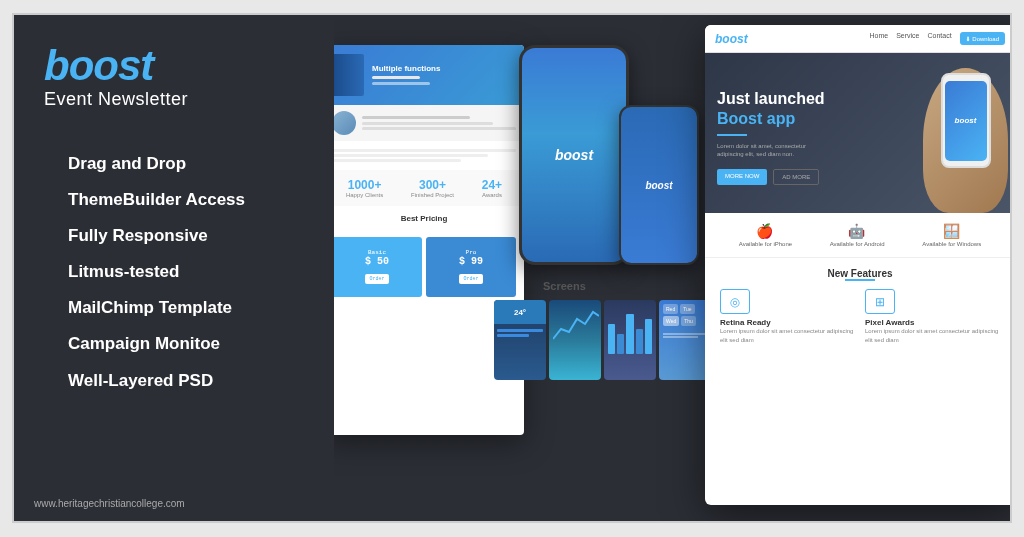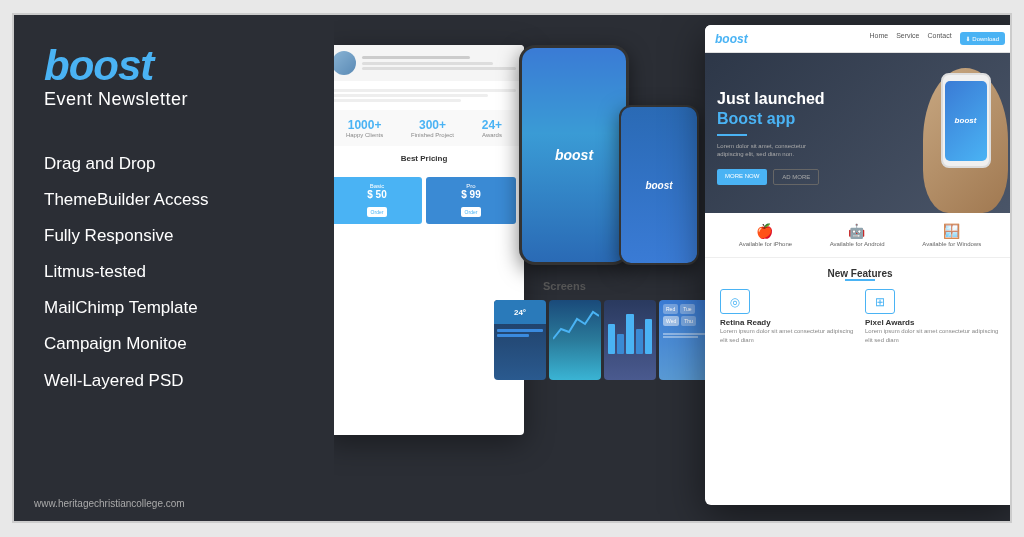--- a/index.html
+++ b/index.html
@@ -56,23 +56,24 @@
     }
 
     .features-list {
       margin-top: 30px;
       list-style: none;
     }
 
     .features-list li {
       color: #ffffff;
       font-size: 17px;
-      font-weight: 400;
+      font-weight: 700;
       padding: 7px 0;
       line-height: 1.3;
+      margin-left: 24px;
     }
 
     .website-url {
       position: absolute;
       bottom: 12px;
       left: 20px;
       color: #aaa;
       font-size: 10px;
     }
 
@@ -193,22 +194,23 @@
     }
 
     .pricing-cards {
       display: flex;
       gap: 4px;
     }
 
     .pricing-card {
       flex: 1;
       border-radius: 3px;
-      padding: 6px 4px;
+      padding: 12px 4px;
       text-align: center;
+      font-family: Liberation Mono, monospace;
     }
 
     .pricing-card.basic { background: #4ab3f4; }
     .pricing-card.pro { background: #3a8ad4; }
 
     .pricing-card .price-label {
       font-size: 6px;
       color: white;
       display: block;
     }
@@ -552,20 +554,28 @@
       <li>MailChimp Template</li>
       <li>Campaign Monitoe</li>
       <li>Well-Layered PSD</li>
     </ul>
     <div class="website-url">www.heritagechristiancollege.com</div>
   </div>
 
   <div class="right-panel">
 
     <div class="mockup-card-left">
+      <div class="card-header-blue">
+        <div class="card-book-icon"></div>
+        <div class="card-header-text">
+          <span class="title-sm">Multiple functions</span>
+          <div class="card-gray-line short"></div>
+          <div class="card-gray-line medium" style="background:rgba(255,255,255,0.5); margin-top:3px;"></div>
+        </div>
+      </div>
 
       <div class="card-avatar-section">
         <div class="card-avatar"></div>
         <div style="flex:1;">
           <div class="card-gray-line short" style="background:#ccc;"></div>
           <div class="card-gray-line medium" style="background:#ddd; margin-top:3px;"></div>
           <div class="card-gray-line full" style="background:#ddd; margin-top:2px;"></div>
         </div>
       </div>
 

